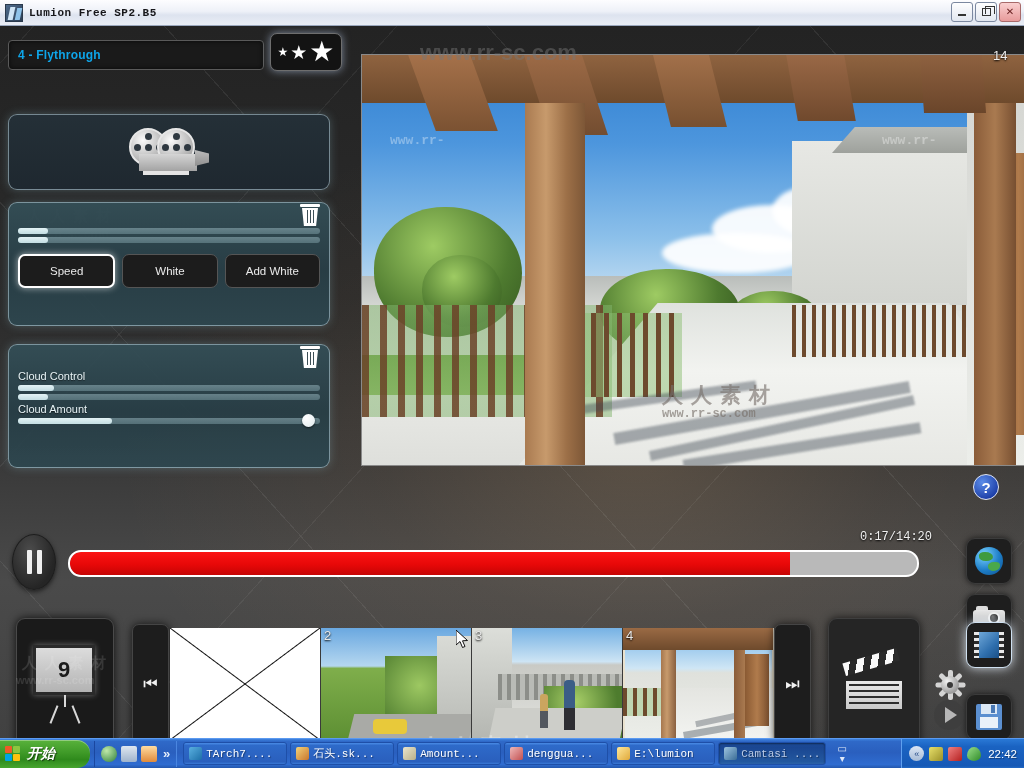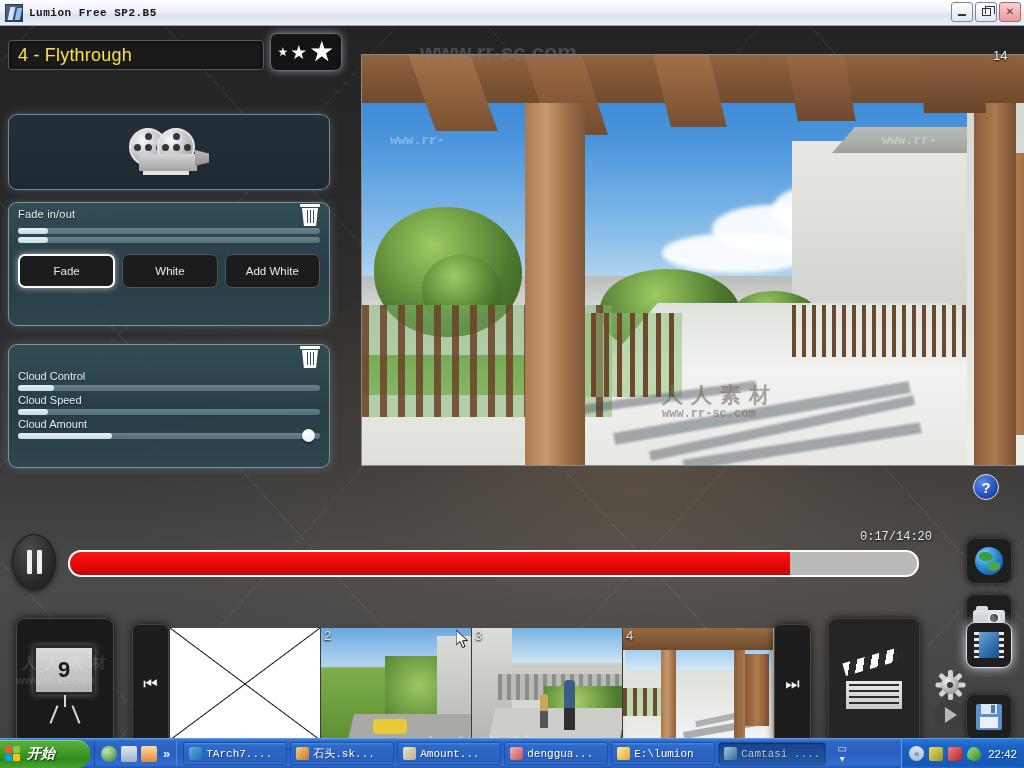--- a/index.html
+++ b/index.html
@@ -65,21 +65,21 @@
   }
 
   
   .clipname-row { position: absolute; left: 8px; top: 10px; display: flex; align-items: center; gap: 6px; }
   .clipname-box {
     width: 256px; height: 30px; border-radius: 4px;
     background: #1a1a1a; border: 1px solid #5a5a5a;
     display: flex; align-items: center; padding-left: 9px;
     box-shadow: 0 0 5px rgba(0,0,0,0.7) inset;
   }
-  .clipname-text { color: #fde047; font-size: 18px; font-weight: normal; letter-spacing: 0.2px; }
+  .clipname-text { color: #0ea5e9; font-size: 12px; font-weight: bold; letter-spacing: 0.2px; }
   .stars-btn {
     width: 72px; height: 38px; border-radius: 7px; background: #131313;
     border: 1px solid #6e6e6e; box-shadow: 0 0 9px rgba(200,220,255,0.55);
     display: flex; align-items: center; justify-content: center; gap: 2px;
     position: relative; top: -3px;
   }
   .star { color: #fff; line-height: 1; display: block; }
   .star.s1 { font-size: 12px; }
   .star.s2 { font-size: 19px; }
   .star.s3 { font-size: 28px; }
@@ -686,52 +686,50 @@
         <div class="proj-body"></div>
         <div class="proj-lens"></div>
         <div class="proj-base"></div>
       </div>
       <div class="wm wm-cn wm-panel-cn">人人素材</div>
       <div class="wm wm-panel-url">www.rr-sc.com</div>
     </div>
 
     <div class="panel panel-fade">
       <div class="panel-head">
-        <div class="panel-label">Fade in/out</div>
         <div class="trash-btn">
           <div class="trash-lid"></div>
           <div class="trash-body"></div>
         </div>
       </div>
       <div class="slider-track">
         <div class="slider-fill" id="fade-in-fill" style="width: 10%;"></div>
       </div>
       <div class="slider-track">
         <div class="slider-fill" id="fade-out-fill" style="width: 10%;"></div>
       </div>
       <div class="fade-buttons">
-        <div class="fade-btn selected">Fade</div>
+        <div class="fade-btn selected">Speed</div>
         <div class="fade-btn">White</div>
         <div class="fade-btn">Add White</div>
       </div>
     </div>
 
     <div class="panel panel-cloud">
       <div class="panel-head">
         <div class="panel-label">&nbsp;</div>
         <div class="trash-btn">
           <div class="trash-lid"></div>
           <div class="trash-body"></div>
         </div>
       </div>
       <div class="slider-label">Cloud Control</div>
       <div class="slider-track">
         <div class="slider-fill" id="cloud-ctl-fill" style="width: 12%;"></div>
       </div>
-      <div class="slider-label">Cloud Speed</div>
       <div class="slider-track">
         <div class="slider-fill" id="cloud-spd-fill" style="width: 10%;"></div>
       </div>
       <div class="slider-label">Cloud Amount</div>
       <div class="slider-track">
         <div class="slider-fill" id="cloud-amt-fill" style="width: 31%;"></div>
         <div class="slider-knob" id="cloud-amt-knob" style="left: calc(96% - 6px);"></div>
       </div>
     </div>
 

